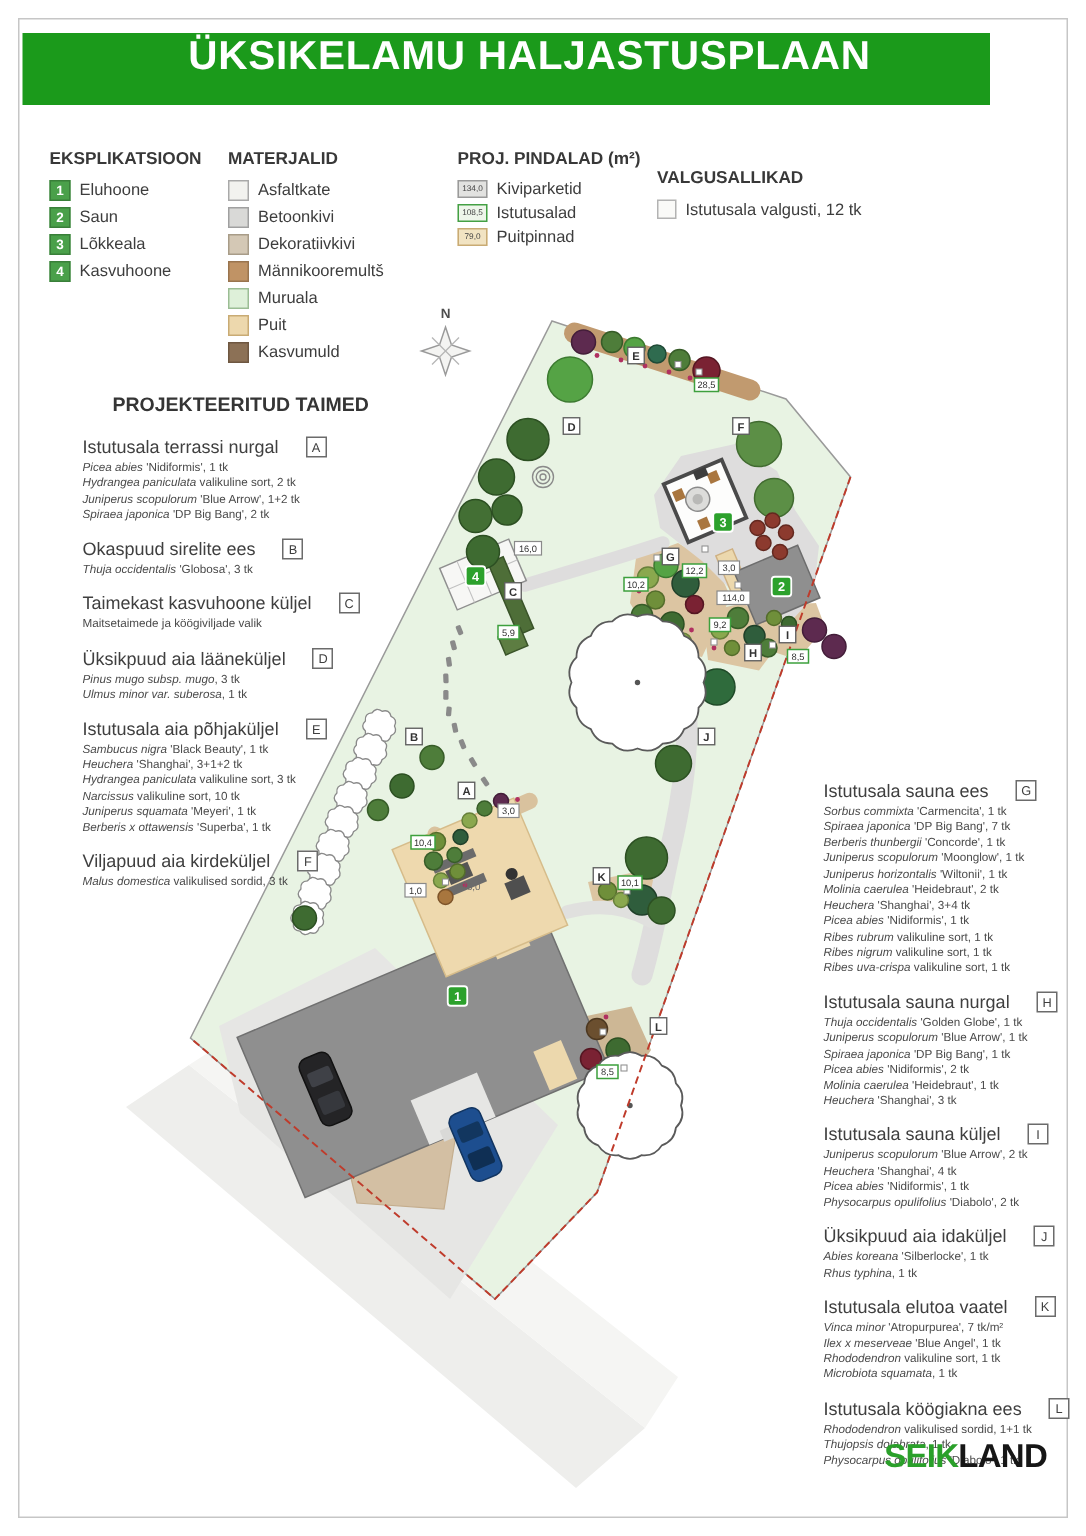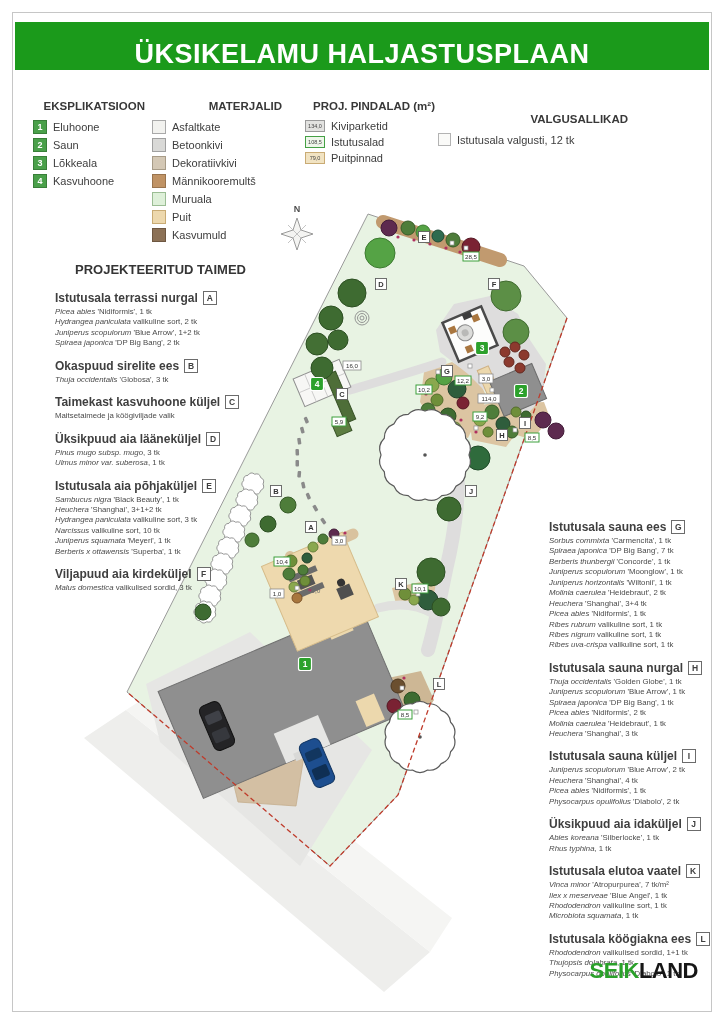--- a/index.html
+++ b/index.html
@@ -1,31 +1,31 @@
 <!DOCTYPE html>
 <html><head>
 <meta charset="utf-8">
 <style>
   html,body{margin:0;padding:0;background:#ffffff;}
   body{font-family:"Liberation Sans",sans-serif;color:#3c3c3c;}
   .page{position:relative;width:724px;height:1024px;background:#fff;overflow:hidden;}
   .page-border{position:absolute;left:12px;top:12px;width:698px;height:998px;border:1px solid #c6c6c6;pointer-events:none;}
-  .banner{position:absolute;left:15px;top:22px;width:694px;height:48px;background:#1b9a1b;display:flex;align-items:flex-end;justify-content:center;}
+  .banner{position:absolute;left:15px;top:22px;width:614px;height:48px;background:#1b9a1b;display:flex;align-items:flex-start;justify-content:center;padding-left:31px;}
   .banner h1{margin:0;color:#fff;font-size:27px;font-weight:bold;letter-spacing:.5px;}
   .legend-block{position:absolute;top:100px;}
-  .leg-title{font-weight:bold;font-size:11.5px;margin-bottom:8px;color:#383838;text-align:right;}
+  .leg-title{font-weight:bold;font-size:11.5px;margin-bottom:8px;color:#383838;}
   .leg-item{display:flex;align-items:center;gap:6px;font-size:11px;margin-bottom:4px;color:#3d3d3d;}
   .num-badge{width:12px;height:12px;background:#4aa04a;border:1px solid #397f39;color:#fff;font-size:9px;font-weight:bold;display:flex;align-items:center;justify-content:center;flex:0 0 auto;}
   .swatch{width:12px;height:12px;border:1px solid #999;flex:0 0 auto;}
   .area-box{min-width:16px;height:10px;font-size:5.5px;display:flex;align-items:center;justify-content:center;border:1px solid #999;padding:0 1px;flex:0 0 auto;color:#444;}
   .light-swatch{width:11px;height:11px;border:1px solid #b3b3b3;background:#fafaf8;flex:0 0 auto;}
   .plants-col{position:absolute;}
   .pc-title{font-size:13px;font-weight:bold;margin-bottom:14px;color:#353535;padding-left:20px;}
   .plant-section{margin-bottom:10px;}
-  .ps-head{font-size:12px;font-weight:bold;color:#3f3f3f;display:flex;align-items:center;gap:5px;margin-bottom:2px;}
+  .ps-head{font-size:12px;font-weight:normal;color:#3f3f3f;display:flex;align-items:center;gap:18px;margin-bottom:2px;}
   .lbox{display:inline-flex;width:12px;height:12px;border:1.5px solid #6b6b6b;align-items:center;justify-content:center;font-size:8.5px;background:#fff;flex:0 0 auto;}
   .plant-item{font-size:7.8px;line-height:1.34;color:#4a4a4a;}
   .latin{font-style:italic;}
   .plan{position:absolute;left:0;top:0;}
   .logo{position:absolute;right:26px;bottom:40px;font-size:22px;font-weight:900;letter-spacing:-.5px;}
   .logo .g{color:#2aa02a;}
   .logo .k{color:#161616;}
   svg text{font-family:"Liberation Sans",sans-serif;}
   .ltext{font-size:7.5px;font-weight:bold;fill:#333;text-anchor:middle;}
   .atext{font-size:6.2px;fill:#333;text-anchor:middle;}

